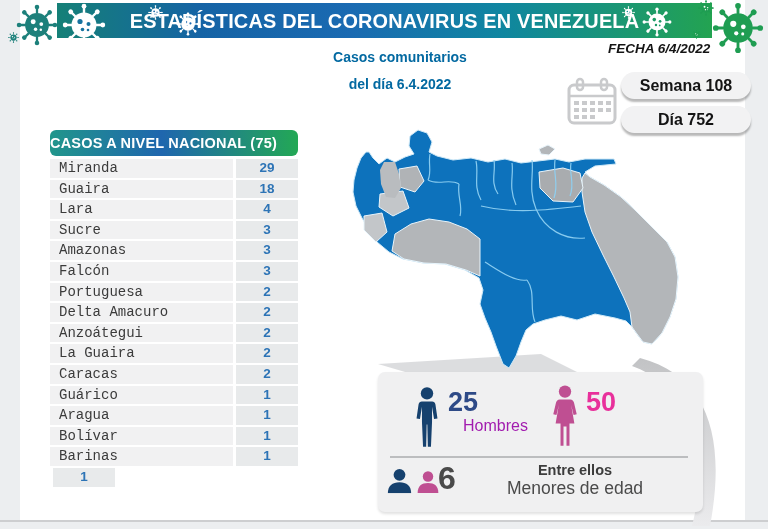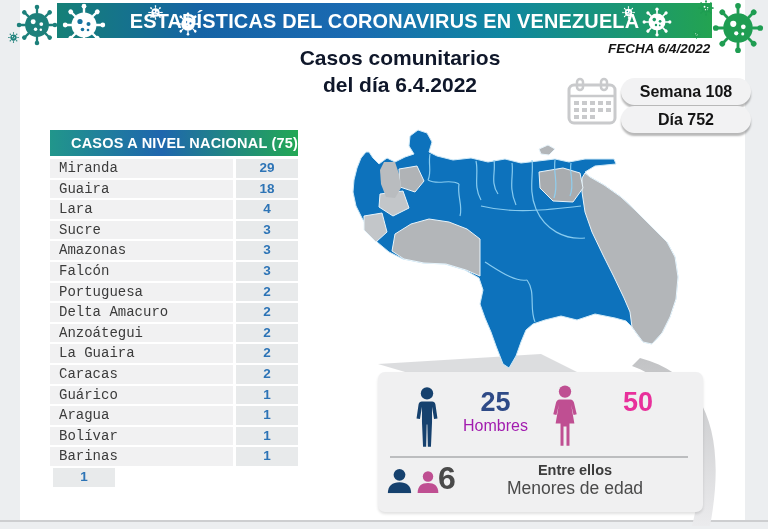--- a/index.html
+++ b/index.html
@@ -15,45 +15,45 @@
           font-size:20.5px;font-weight:bold;letter-spacing:0.2px;transform:scaleX(.97);}
   .virus{position:absolute;pointer-events:none;}
 
   
   .fecha{position:absolute;left:608px;top:41px;width:150px;text-align:left;
          font-size:13.5px;font-weight:bold;font-style:italic;color:#141414;}
   .cal{position:absolute;left:566px;top:77px;}
   .pill{position:absolute;left:621px;width:130px;height:27px;border-radius:14px;
         background:#f2f2f3;box-shadow:0 3px 2px rgba(0,0,0,.28);
         text-align:center;line-height:27px;font-size:16px;font-weight:bold;color:#141414;}
-  .pill.week{top:78px;} .pill.day{top:106px;}
+  .pill.week{top:72px;} .pill.day{top:106px;}
 
   
   .subtitle{position:absolute;left:283px;top:44px;width:234px;text-align:center;
-            color:#0f172a;font-weight:bold;font-size:21px;line-height:27px;}
+            color:#0369a1;font-weight:bold;font-size:14px;line-height:27px;}
 
   
   .table{position:absolute;left:50px;top:130px;width:248px;}
-  .thead{height:26px;border-radius:0;color:#ffffff;font-weight:bold;font-size:14.5px;
-         line-height:26px;text-align:right;letter-spacing:.2px;
-         background:linear-gradient(90deg,#21968b 0%,#1f66ae 45%,#23a855 100%);padding-left:12px;}
+  .thead{height:26px;border-radius:6px;color:#ffffff;font-weight:bold;font-size:14.5px;
+         line-height:26px;text-align:left;letter-spacing:.2px;
+         background:linear-gradient(90deg,#21968b 0%,#1f66ae 45%,#23a855 100%);}
   .tbody{margin-top:3px;}
   .trow{display:flex;height:18.6px;margin-bottom:2px;}
   .tname{flex:1;background:#f1f1f2;font-size:14px;color:#3b3b3b;padding-left:9px;line-height:18.6px;font-family:Liberation Mono, monospace;}
   .tval{width:62px;margin-left:3px;background:#e8eaeb;color:#2d74b6;font-weight:bold;
         font-size:13.5px;text-align:center;line-height:18.6px;}
 
   
   .map{position:absolute;left:333px;top:112px;}
 
   
   .curl{position:absolute;left:630px;top:346px;z-index:1;}
   .panel{position:absolute;left:378px;top:372px;width:325px;height:140px;background:#f0f0f1;
          border-radius:7px;z-index:2;box-shadow:0 2px 3px rgba(0,0,0,.12);}
-  .big-num{font-weight:bold;font-size:27px;line-height:28px;text-align:center;}
+  .big-num{font-weight:bold;font-size:27px;line-height:28px;text-align:left;}
   .num-label{font-size:16px;text-align:center;margin-top:1px;}
   .men-block{position:absolute;left:70px;top:16px;width:95px;color:#2e4a87;}
   .men-block .num-label{color:#a21caf;}
   .women-block{position:absolute;left:208px;top:16px;width:104px;color:#e8309b;}
   .women-block .num-label{color:#d9529e;}
   .divider{position:absolute;left:12px;top:84px;width:298px;height:2px;background:#bcbdbf;}
   .minor-num{position:absolute;left:60px;top:88px;font-size:32px;font-weight:bold;color:#4a4a4a;}
   .minor-text{position:absolute;left:92px;top:90px;width:210px;text-align:center;color:#3c3c3c;}
   .minor-text .l1{font-size:14.5px;font-weight:bold;}
   .minor-text .l2{font-size:17.5px;font-weight:normal;color:#4a4a4a;}

